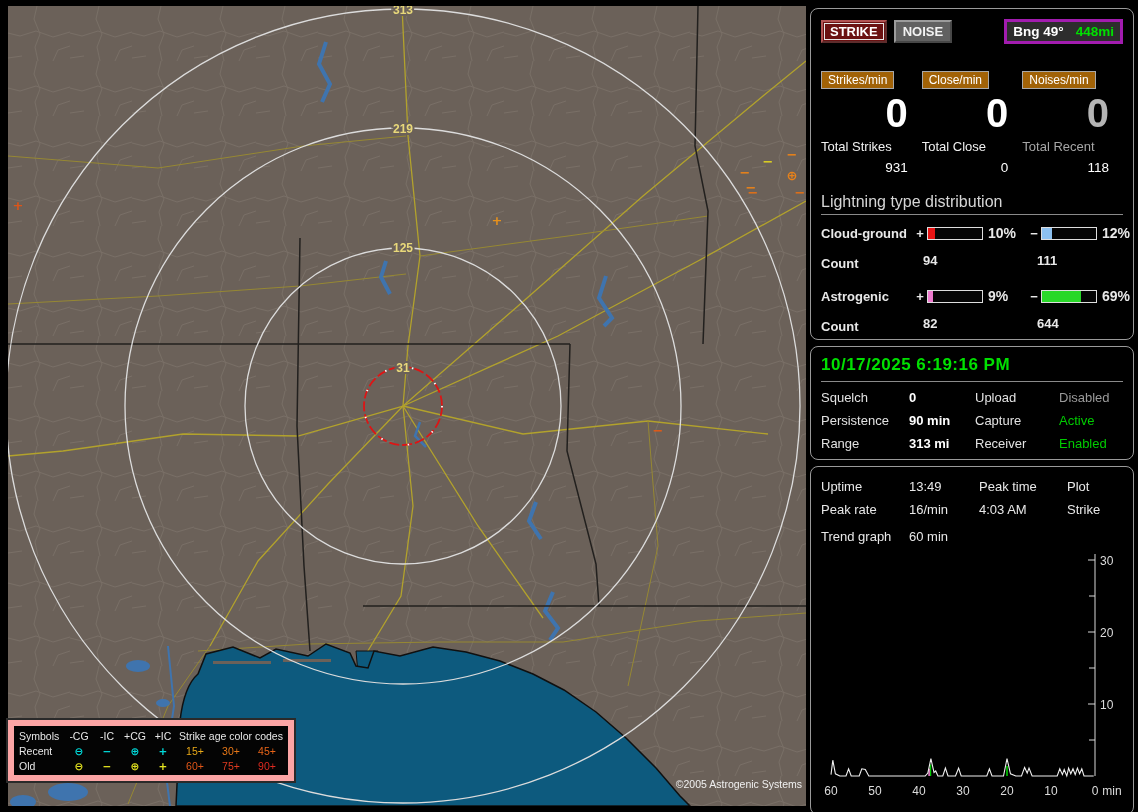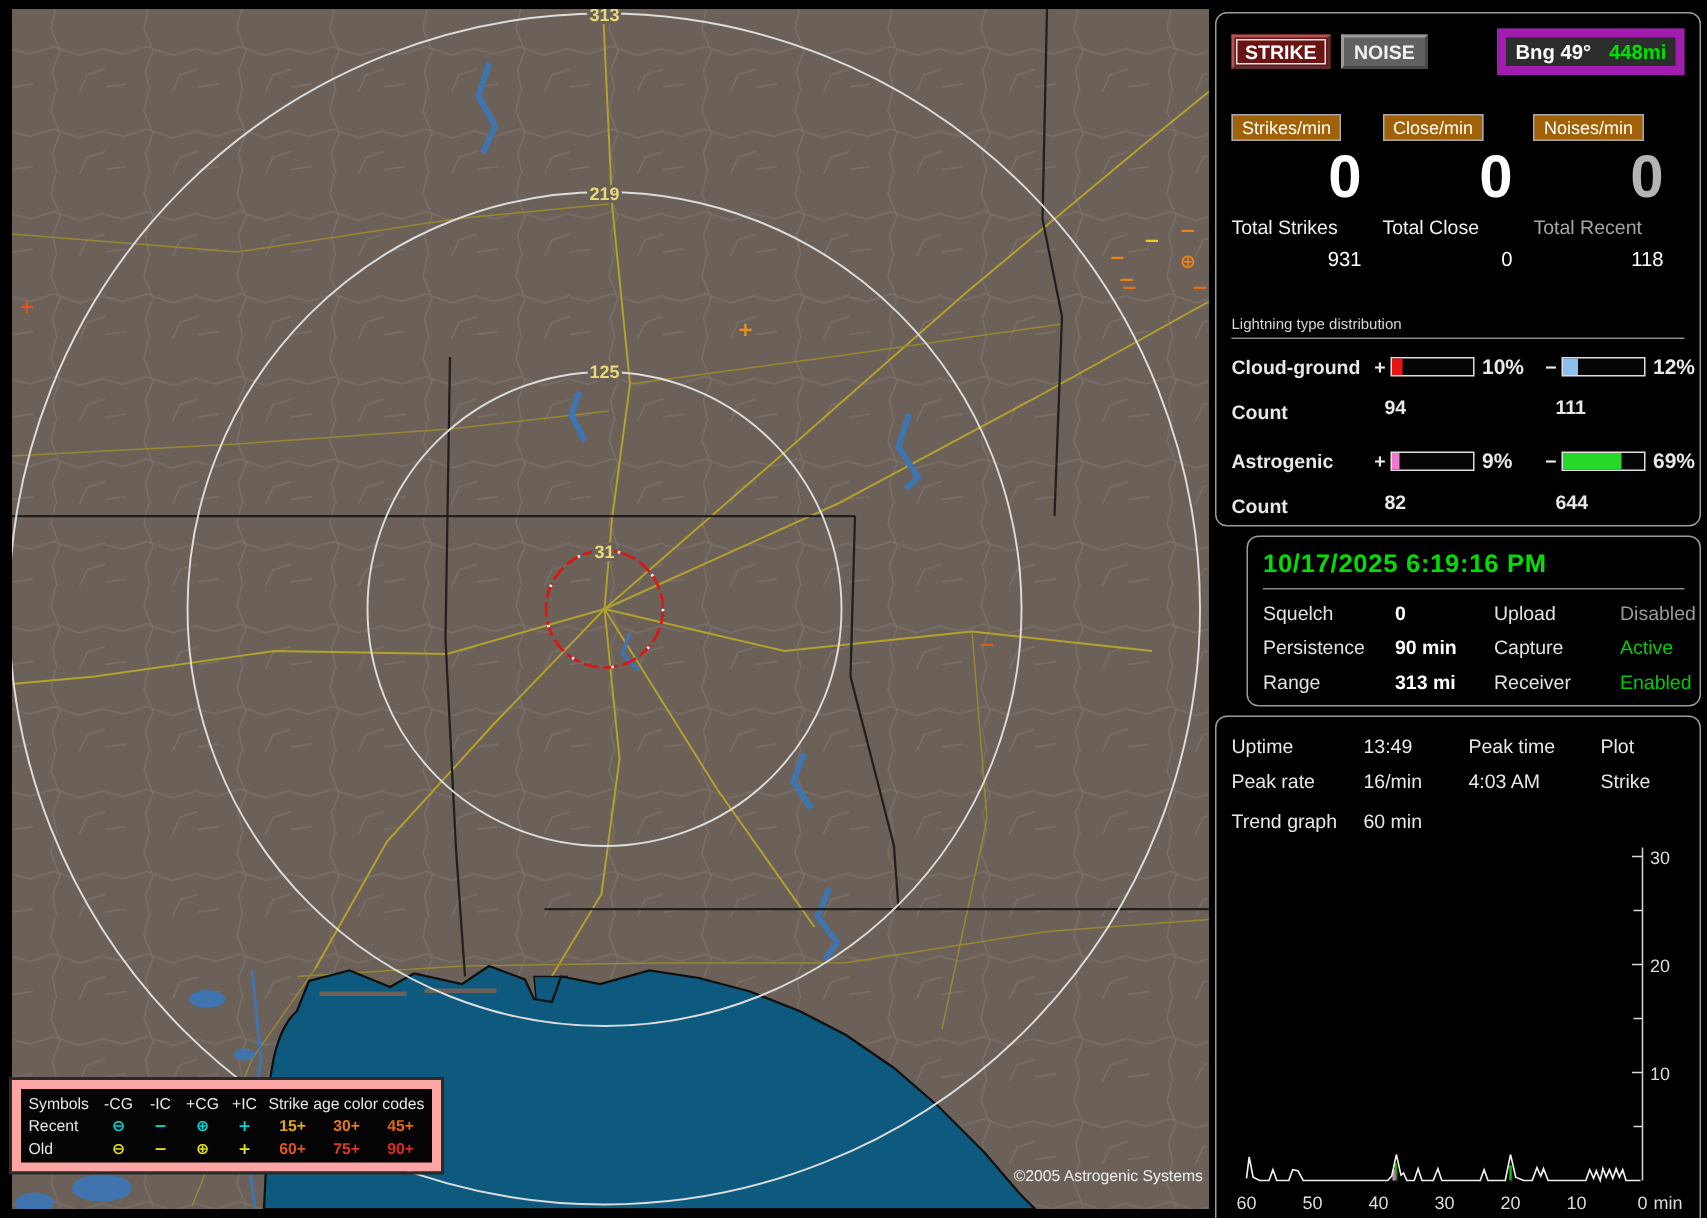--- a/index.html
+++ b/index.html
@@ -14,50 +14,50 @@
   .ring-label{font:bold 12px "Liberation Sans",sans-serif;paint-order:stroke;stroke:#6b6159;stroke-width:4px;}
 
   .copyright{position:absolute;right:4px;bottom:4px;font-size:10.5px;color:#f0f0f0;}
 
   
   .legend{position:absolute;left:0;bottom:13px;background:#040404;border:6px solid #fca5a5;outline:2px solid #2a2a2a;padding:2px 3px;}
   .legend table{border-collapse:collapse;font-size:10.5px;color:#e8e8e8;}
   .legend td{padding:0 2px;height:15px;text-align:center;white-space:nowrap;}
   .legend td.lbl{text-align:left;min-width:44px;}
   .legend td.sym{font-family:"DejaVu Sans",sans-serif;font-weight:bold;min-width:24px;}
-  .legend td.age{font-weight:bold;min-width:32px;}
+  .legend td.age{font-weight:normal;min-width:32px;}
   .legend .hdr td{font-weight:normal;}
 
   
   .panel{position:absolute;left:810px;top:8px;width:324px;}
   .box{background:#000;border:1px solid #9a9a9a;border-radius:8px;margin-bottom:6px;
        padding:8px 10px;box-sizing:border-box;}
   .box1{min-height:322px;}
-  .box2{min-height:110px;margin-left:21px;}
+  .box2{min-height:110px;}
   .box3{min-height:344px;}
 
   .toprow{display:flex;align-items:center;margin-top:2px;}
   .btn{font-weight:bold;font-size:13px;padding:2px 7px;cursor:default;}
   .btn-strike{background:#6b1212;border:2px outset #b25454;color:#fff;outline:1px solid #e8e8e8;outline-offset:-4px;}
   .btn-noise{background:#616161;border:2px outset #9b9b9b;color:#f2f2f2;margin-left:7px;}
-  .bng{margin-left:auto;background:#2d2d2d;border:6px solid #a21caf;padding:2px 6px;
+  .bng{margin-left:auto;background:#2d2d2d;border:3px solid #a21caf;padding:2px 6px;
        font-weight:bold;font-size:13.5px;display:flex;gap:12px;color:#fff;}
   .bng .mi{color:#00e000;}
 
   .cnt-row{display:flex;justify-content:space-between;margin-top:26px;}
   .cnt-col{width:101px;}
   .colhdr{display:inline-block;background:#a16207;border:1px solid #a8a8a8;color:#fff;
           font-size:12px;padding:1px 6px;white-space:nowrap;}
   .bigzero{font-size:40px;font-weight:bold;color:#fff;text-align:right;padding-right:14px;line-height:1.1;margin-top:2px;}
   .dim .bigzero{color:#b4b4b4;}
   .tot-label{font-size:13px;color:#f0f0f0;margin-top:4px;white-space:nowrap;}
   .dim .tot-label{color:#a6a6a6;}
   .tot-val{font-size:13.5px;color:#fff;text-align:right;padding-right:14px;margin-top:6px;}
 
-  .dist-title{margin-top:31px;color:#d6d6d6;font-size:10px;border-bottom:1px solid #8a8a8a;padding-bottom:3px;}
+  .dist-title{margin-top:18px;color:#d6d6d6;font-size:16px;border-bottom:1px solid #8a8a8a;padding-bottom:3px;}
   .dist-grid{display:grid;grid-template-columns:92px 14px 56px 44px 14px 56px 38px;
              align-items:center;margin-top:10px;font-size:13px;}
   .dist-grid .dlabel{font-weight:bold;white-space:nowrap;}
   .dist-grid .sign{font-weight:bold;text-align:center;}
   .bar{height:11px;border:1px solid #dedede;background:#050505;}
   .bar i{display:block;height:100%;}
   .pct{font-weight:bold;font-size:14px;padding-left:5px;}
   .cline{height:10px;}
   .cnum{font-weight:bold;padding-left:10px;}
 

